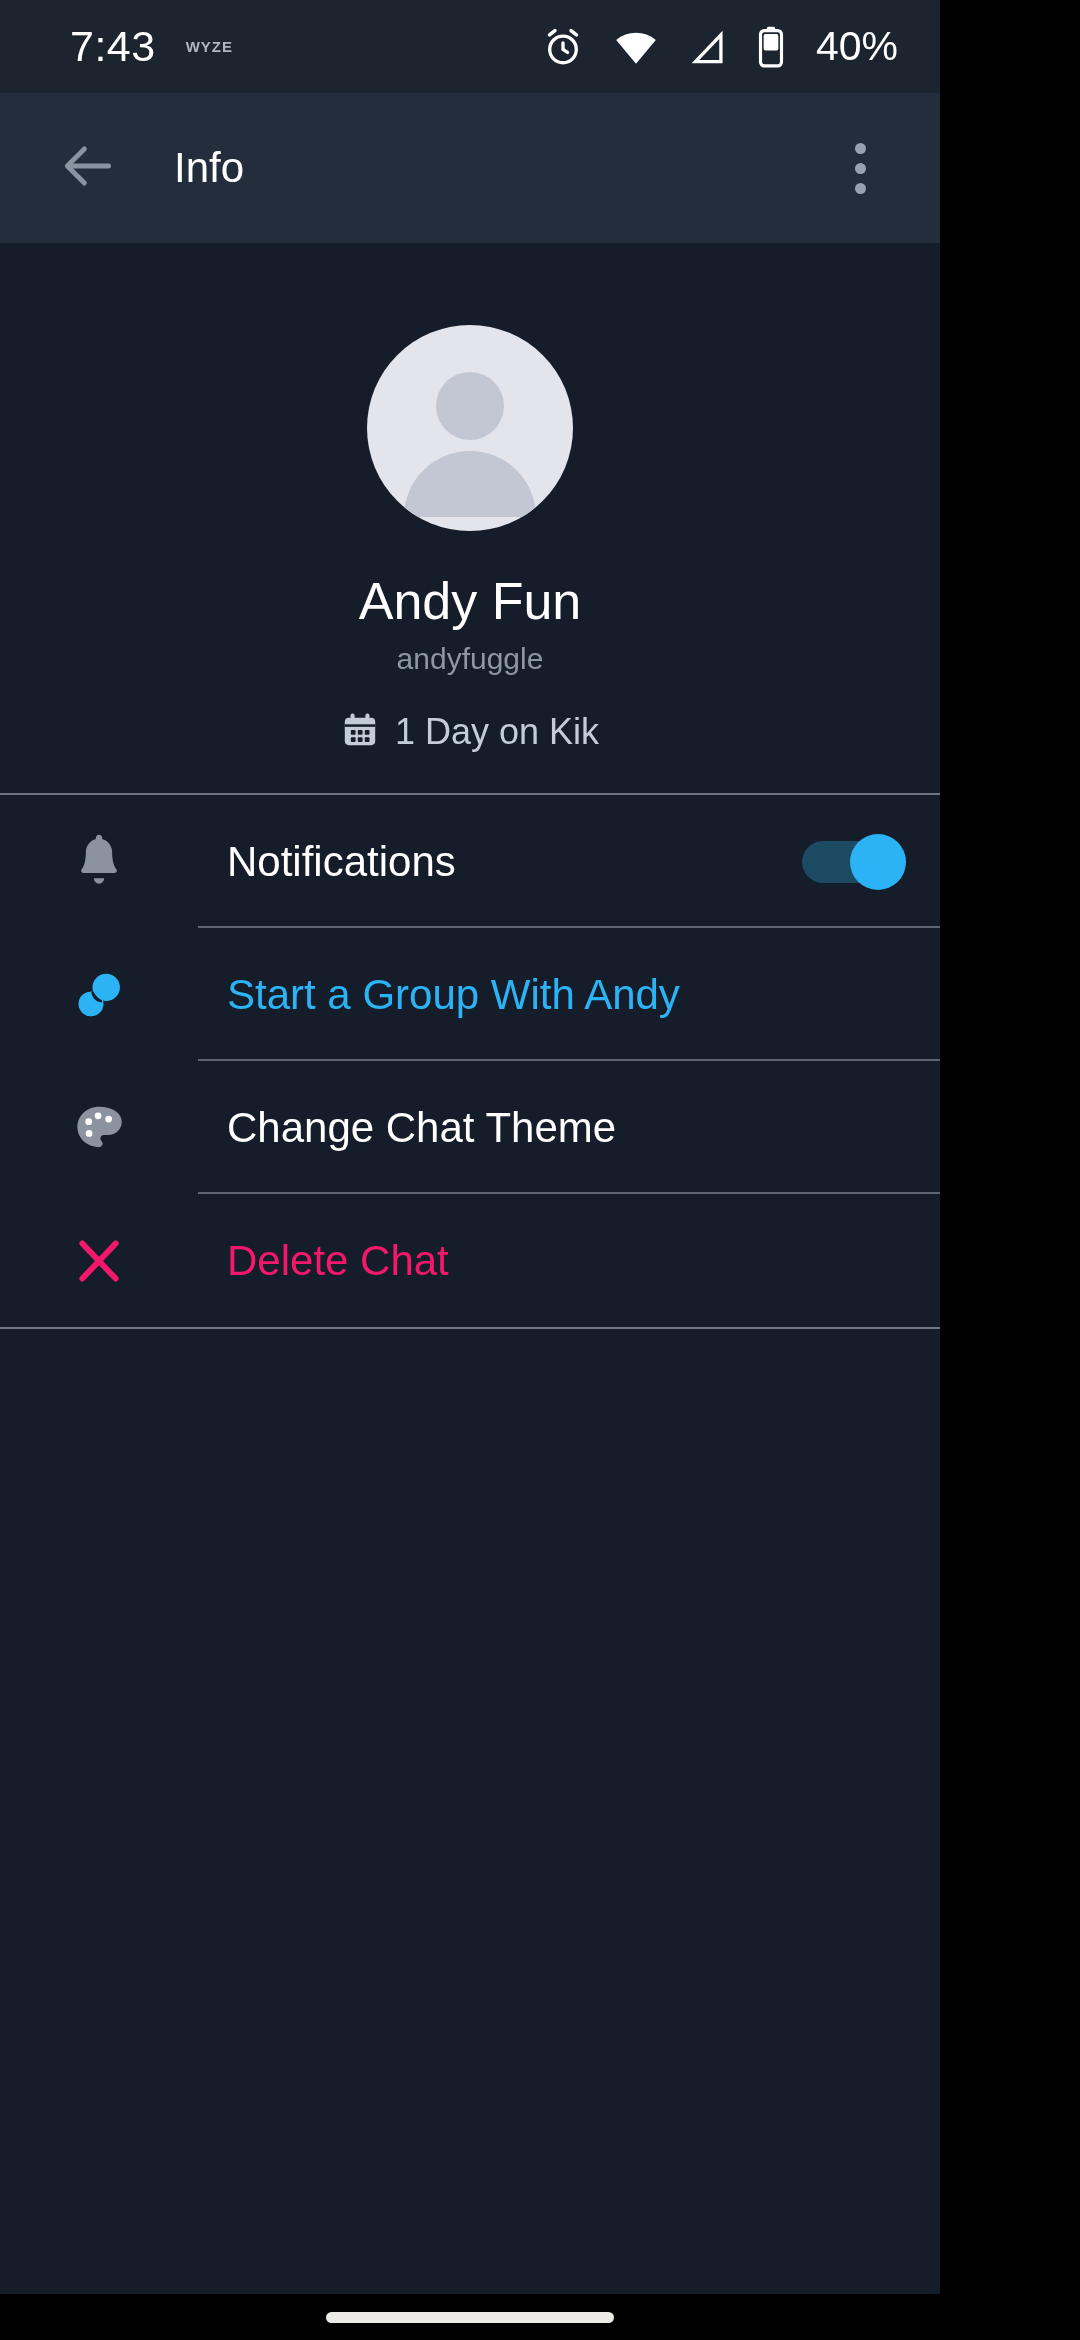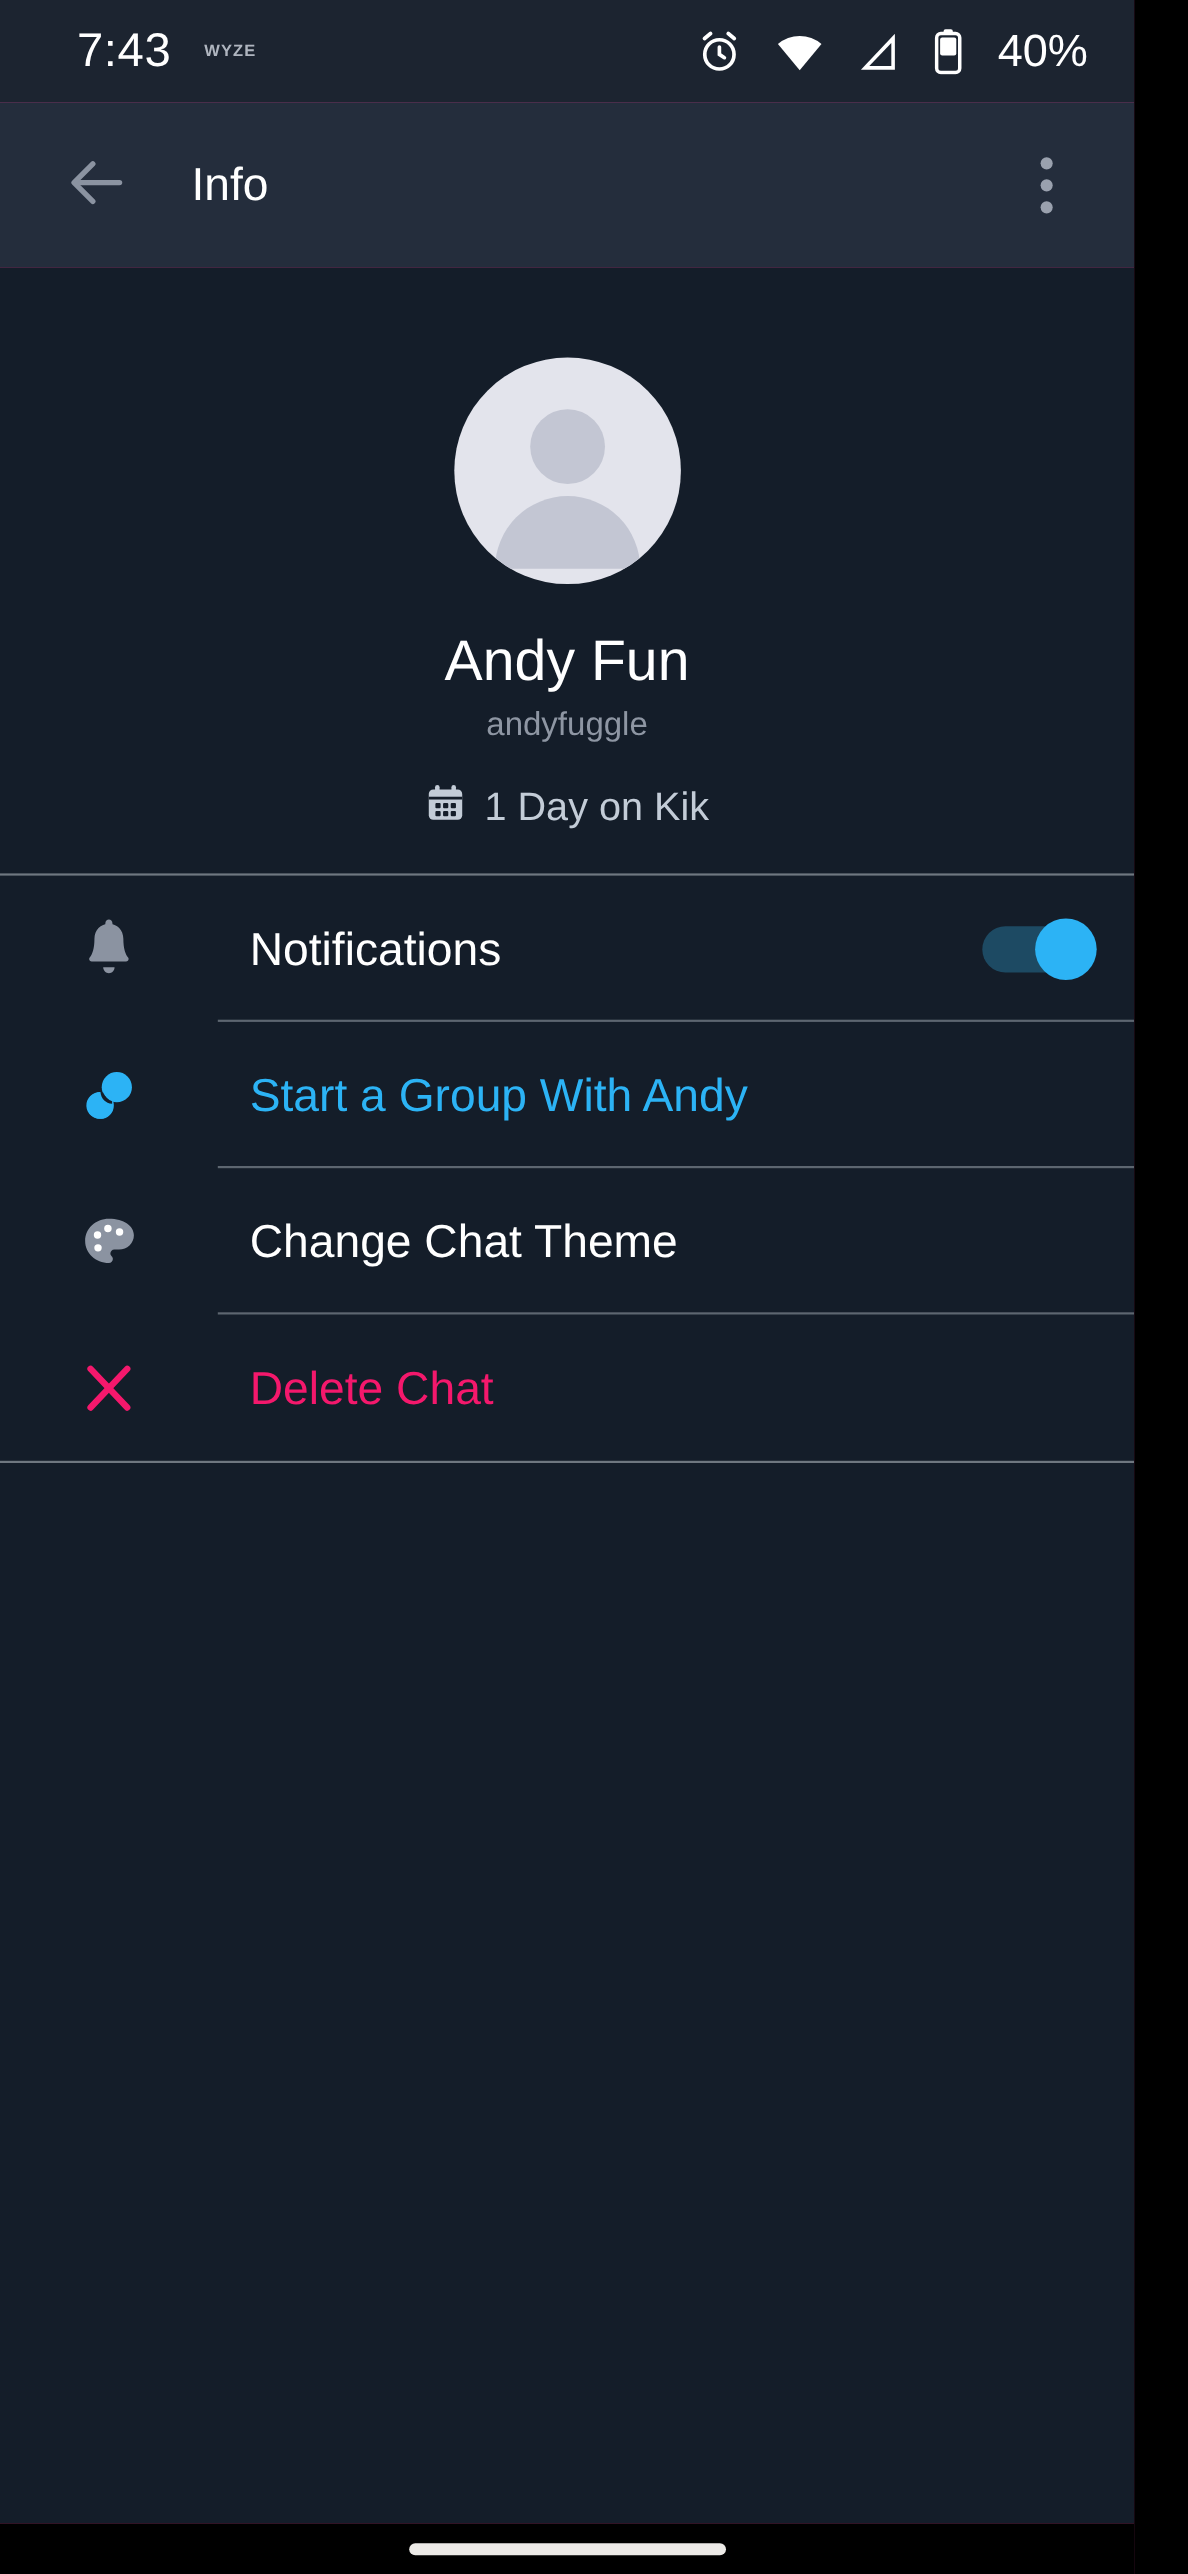--- a/index.html
+++ b/index.html
@@ -7,23 +7,23 @@
   html, body {
     width: 1080px;
     height: 2340px;
     background: #000;
     font-family: "Liberation Sans", "DejaVu Sans", sans-serif;
     overflow: hidden;
   }
 
   .phone {
     position: relative;
-    width: 1031px;
+    width: 940px;
     height: 2340px;
-    background: #ec4899;
+    background: #fde047;
     display: flex;
     flex-direction: column;
   }
 
   
   .status-bar {
     height: 93px;
     background: #1c2430;
     display: flex;
     align-items: center;

